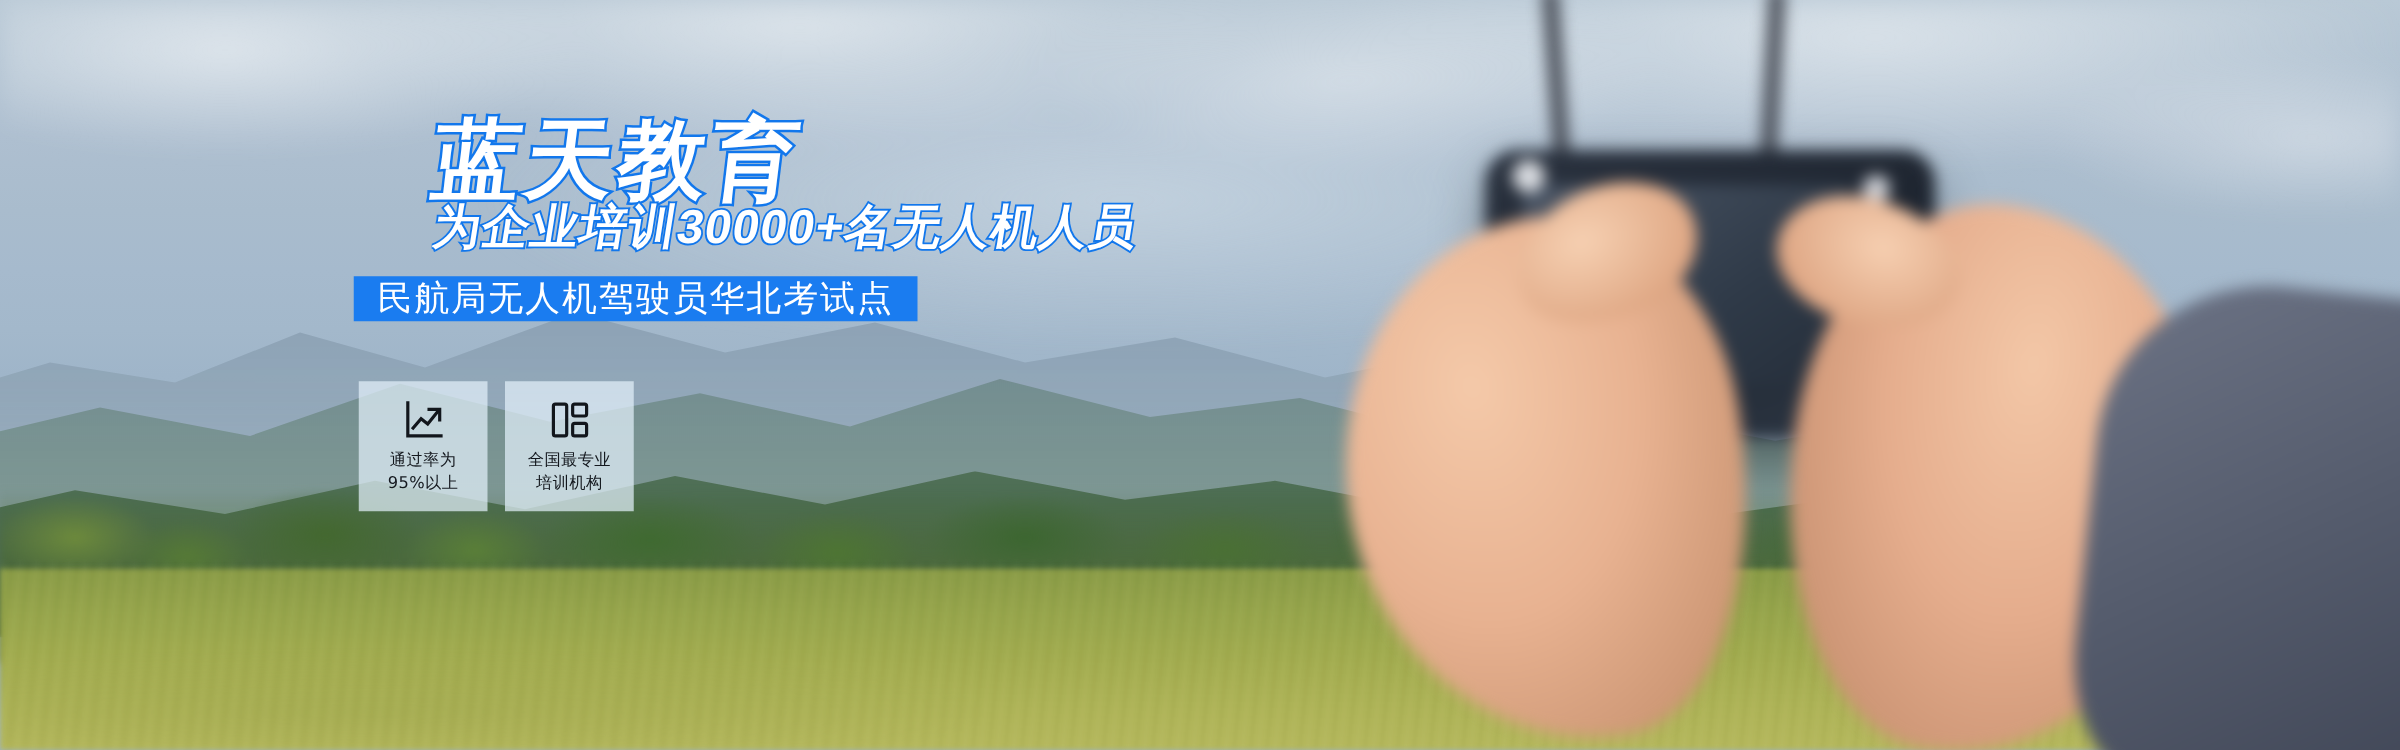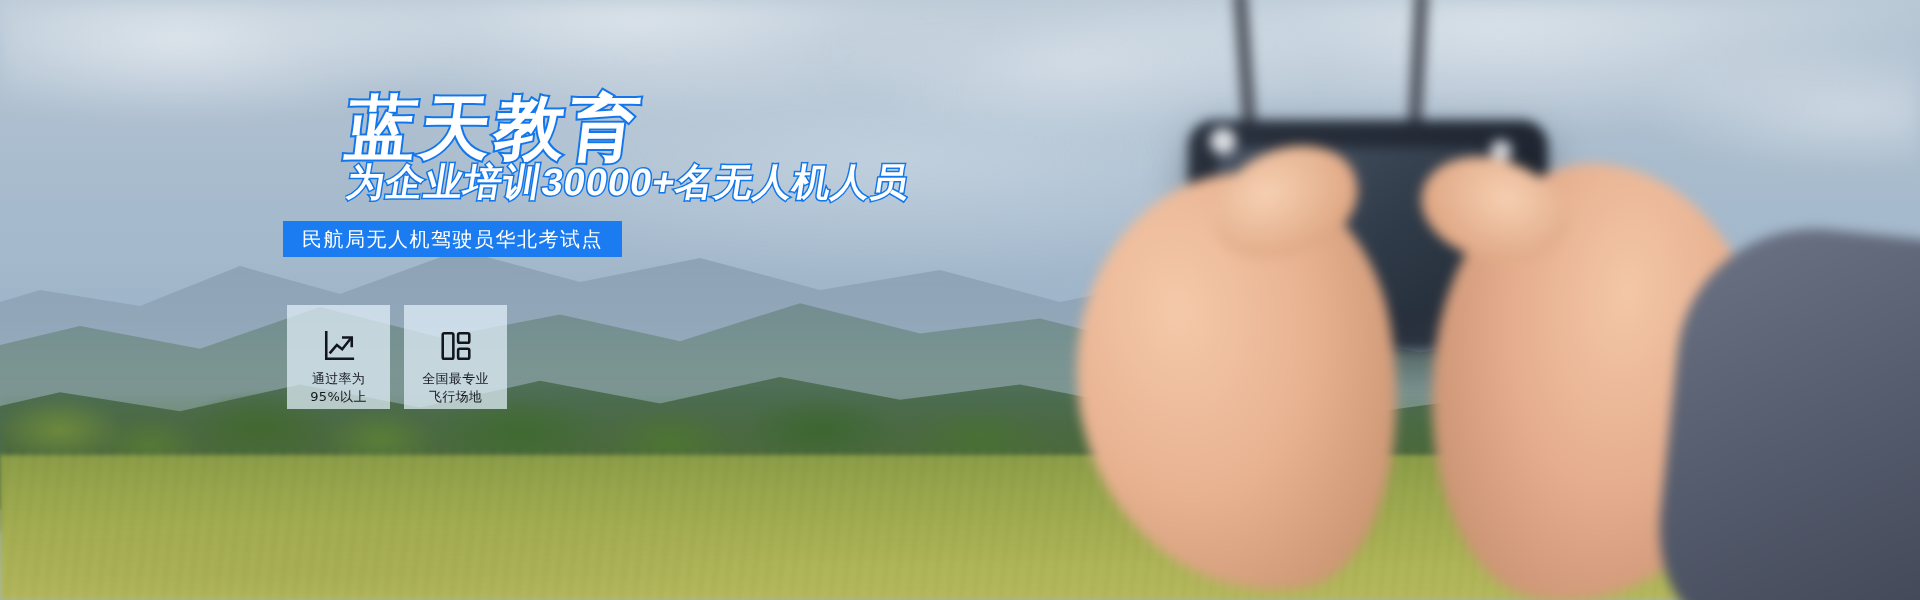--- a/index.html
+++ b/index.html
@@ -228,42 +228,42 @@
   .cert-badge {
     position: absolute;
     left: 283px;
     top: 221px;
     height: 36px;
     padding: 0 19px;
     display: flex;
     align-items: center;
     background: #1a7cf0;
     color: #ffffff;
-    font-size: 20px;
+    font-size: 28px;
     letter-spacing: 1.5px;
     white-space: nowrap;
   }
 
   
   .cards {
     position: absolute;
     left: 287px;
     top: 305px;
     display: flex;
     gap: 14px;
   }
   .card {
     width: 103px;
     height: 104px;
     background: rgba(226,240,250,.72);
     display: flex;
     flex-direction: column;
     align-items: center;
     justify-content: flex-start;
-    padding-top: 24px;
+    padding-top: 14px;
   }
   .card-icon {
     width: 34px;
     height: 34px;
     display: block;
     color: #12161c;
     flex: none;
   }
   .card-icon svg { display: block; width: 34px; height: 34px; }
   .card-text {
@@ -330,19 +330,19 @@
 
       <div class="card">
         <span class="card-icon">
           <svg viewBox="0 0 32 32" fill="none" stroke="currentColor" stroke-width="2.4">
             <rect x="3.5" y="4" width="10" height="24" rx="1.5"></rect>
             <rect x="18" y="4" width="10.5" height="9" rx="1.5"></rect>
             <rect x="18" y="18.5" width="10.5" height="9.5" rx="1.5"></rect>
           </svg>
         </span>
         <span class="card-text">全国最专业
-飞行场地</span>
+培训机构</span>
       </div>
 
 
     </div>
   </div>
 </div>
 
 </body></html>

